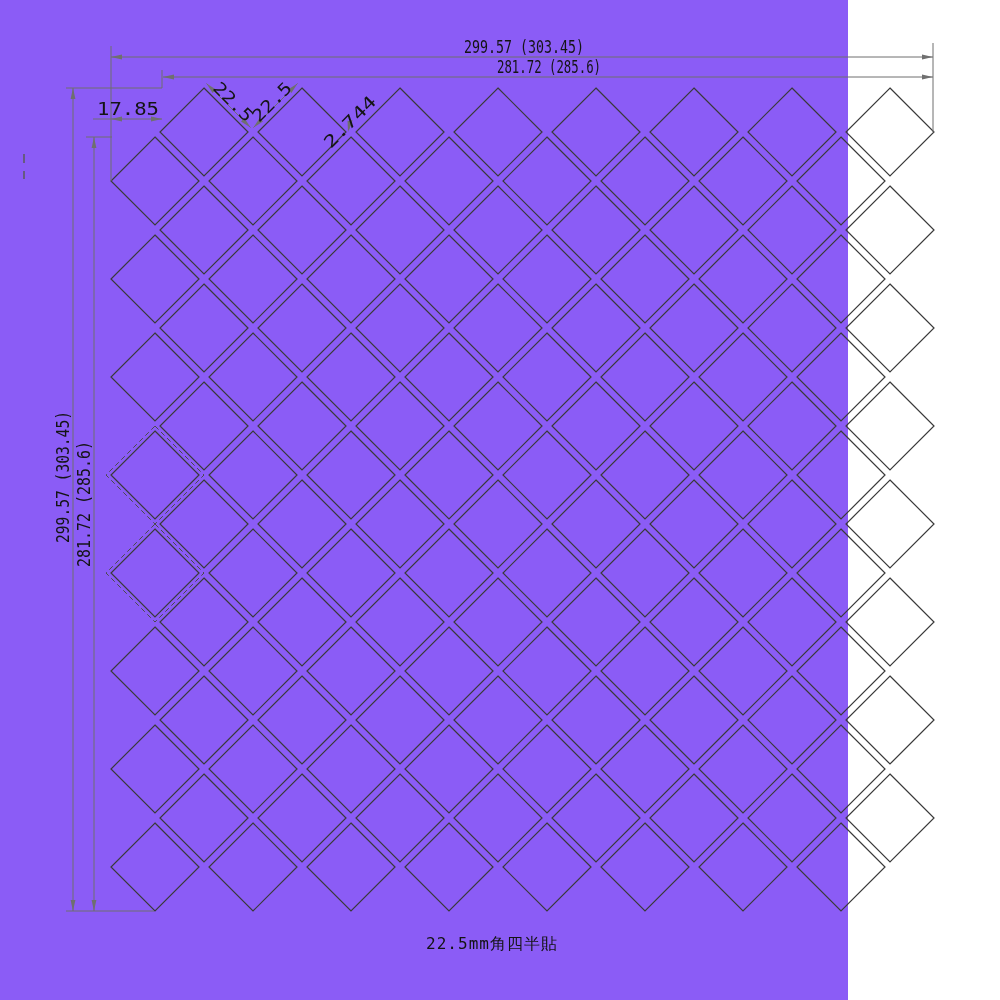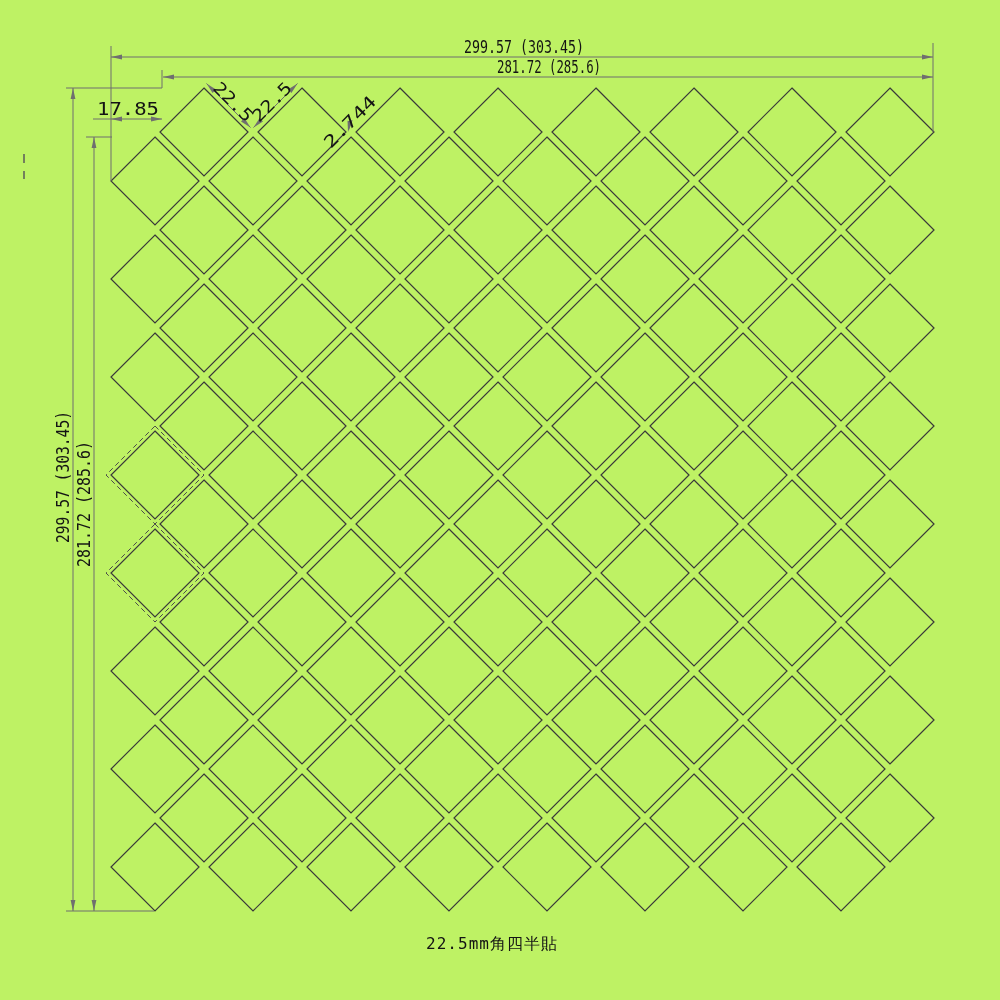--- a/index.html
+++ b/index.html
@@ -6,23 +6,23 @@
     margin: 0;
     padding: 0;
     width: 1000px;
     height: 1000px;
     background: #ffffff;
     overflow: hidden;
     font-family: "DejaVu Sans Mono", "Liberation Mono", monospace;
   }
   #stage {
     position: relative;
-    width: 1000px;
+    width: 848px;
     height: 1000px;
-    background: #bef264;
+    background: #8b5cf6;
   }
   #drawing-svg {
     position: absolute;
     left: 0;
     top: 0;
     width: 1000px;
     height: 1000px;
   }
   .caption {
     position: absolute;

